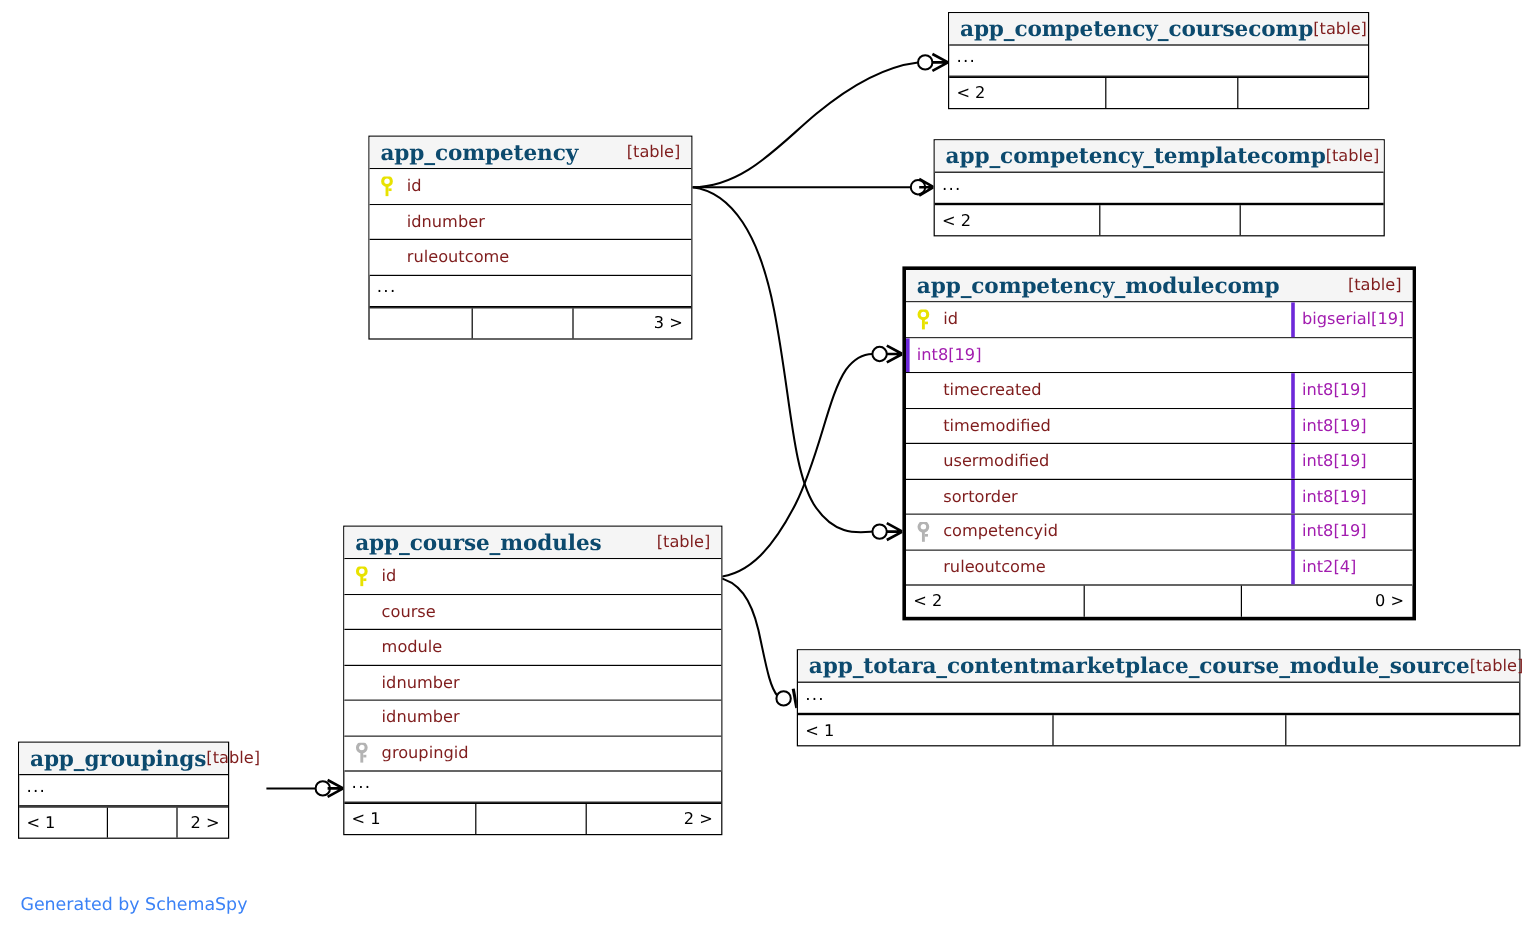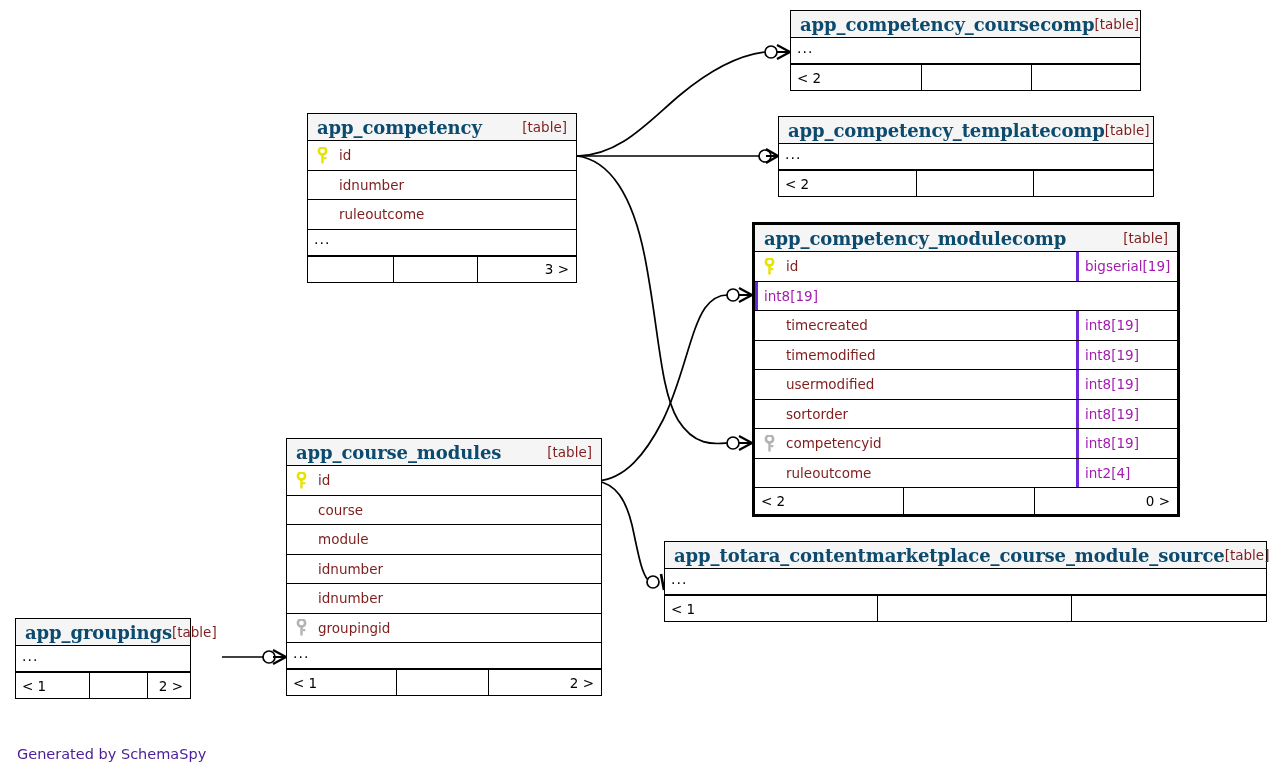--- a/index.html
+++ b/index.html
@@ -136,21 +136,21 @@
   }
   .fcell.left   { justify-content: flex-start; padding-left: 6px; }
   .fcell.mid    { border-left: 1px solid #000000; }
   .fcell.right  { border-left: 1px solid #000000; justify-content: flex-end; padding-right: 7px; }
 
   .credit {
     position: absolute;
     left: 17px;
     top: 746px;
     font-size: 14.5px;
-    color: #4c1d95;
+    color: #3b82f6;
     white-space: nowrap;
   }
 </style>
 </head>
 <body>
 
 <div id="canvas">
 
   <svg id="edges" viewBox="0 0 1283 776" width="1283" height="776">
     <defs>

